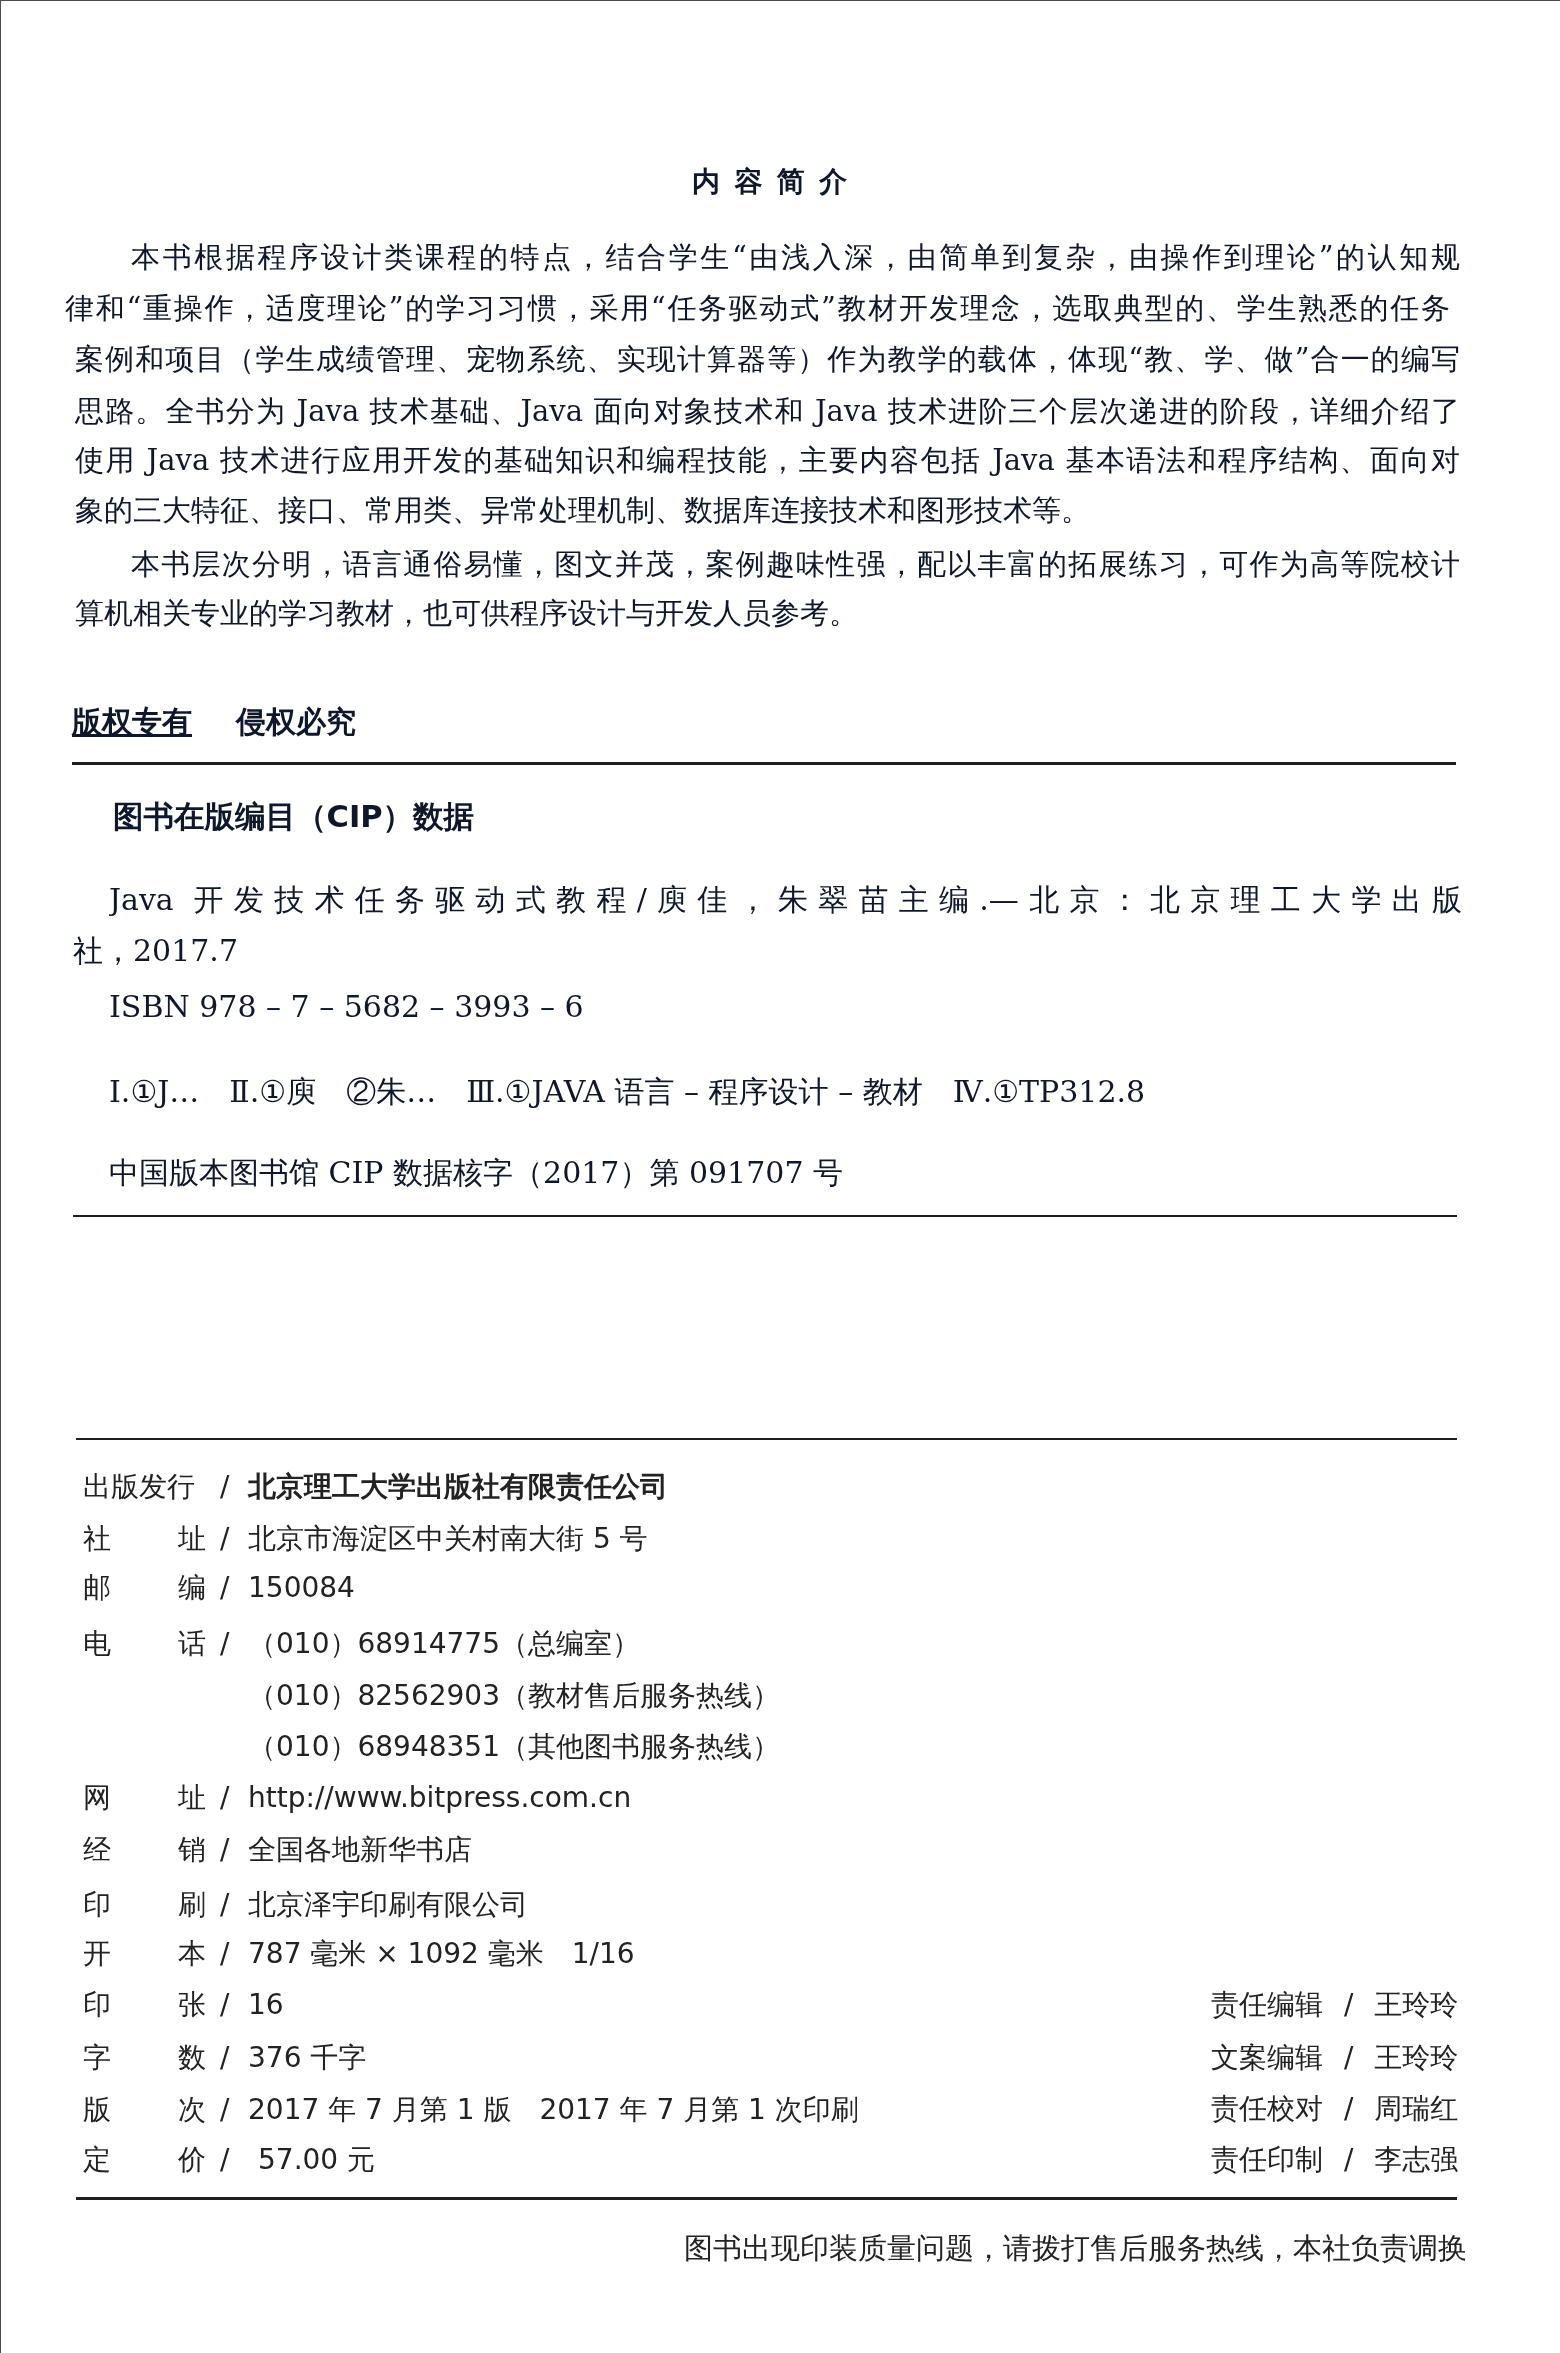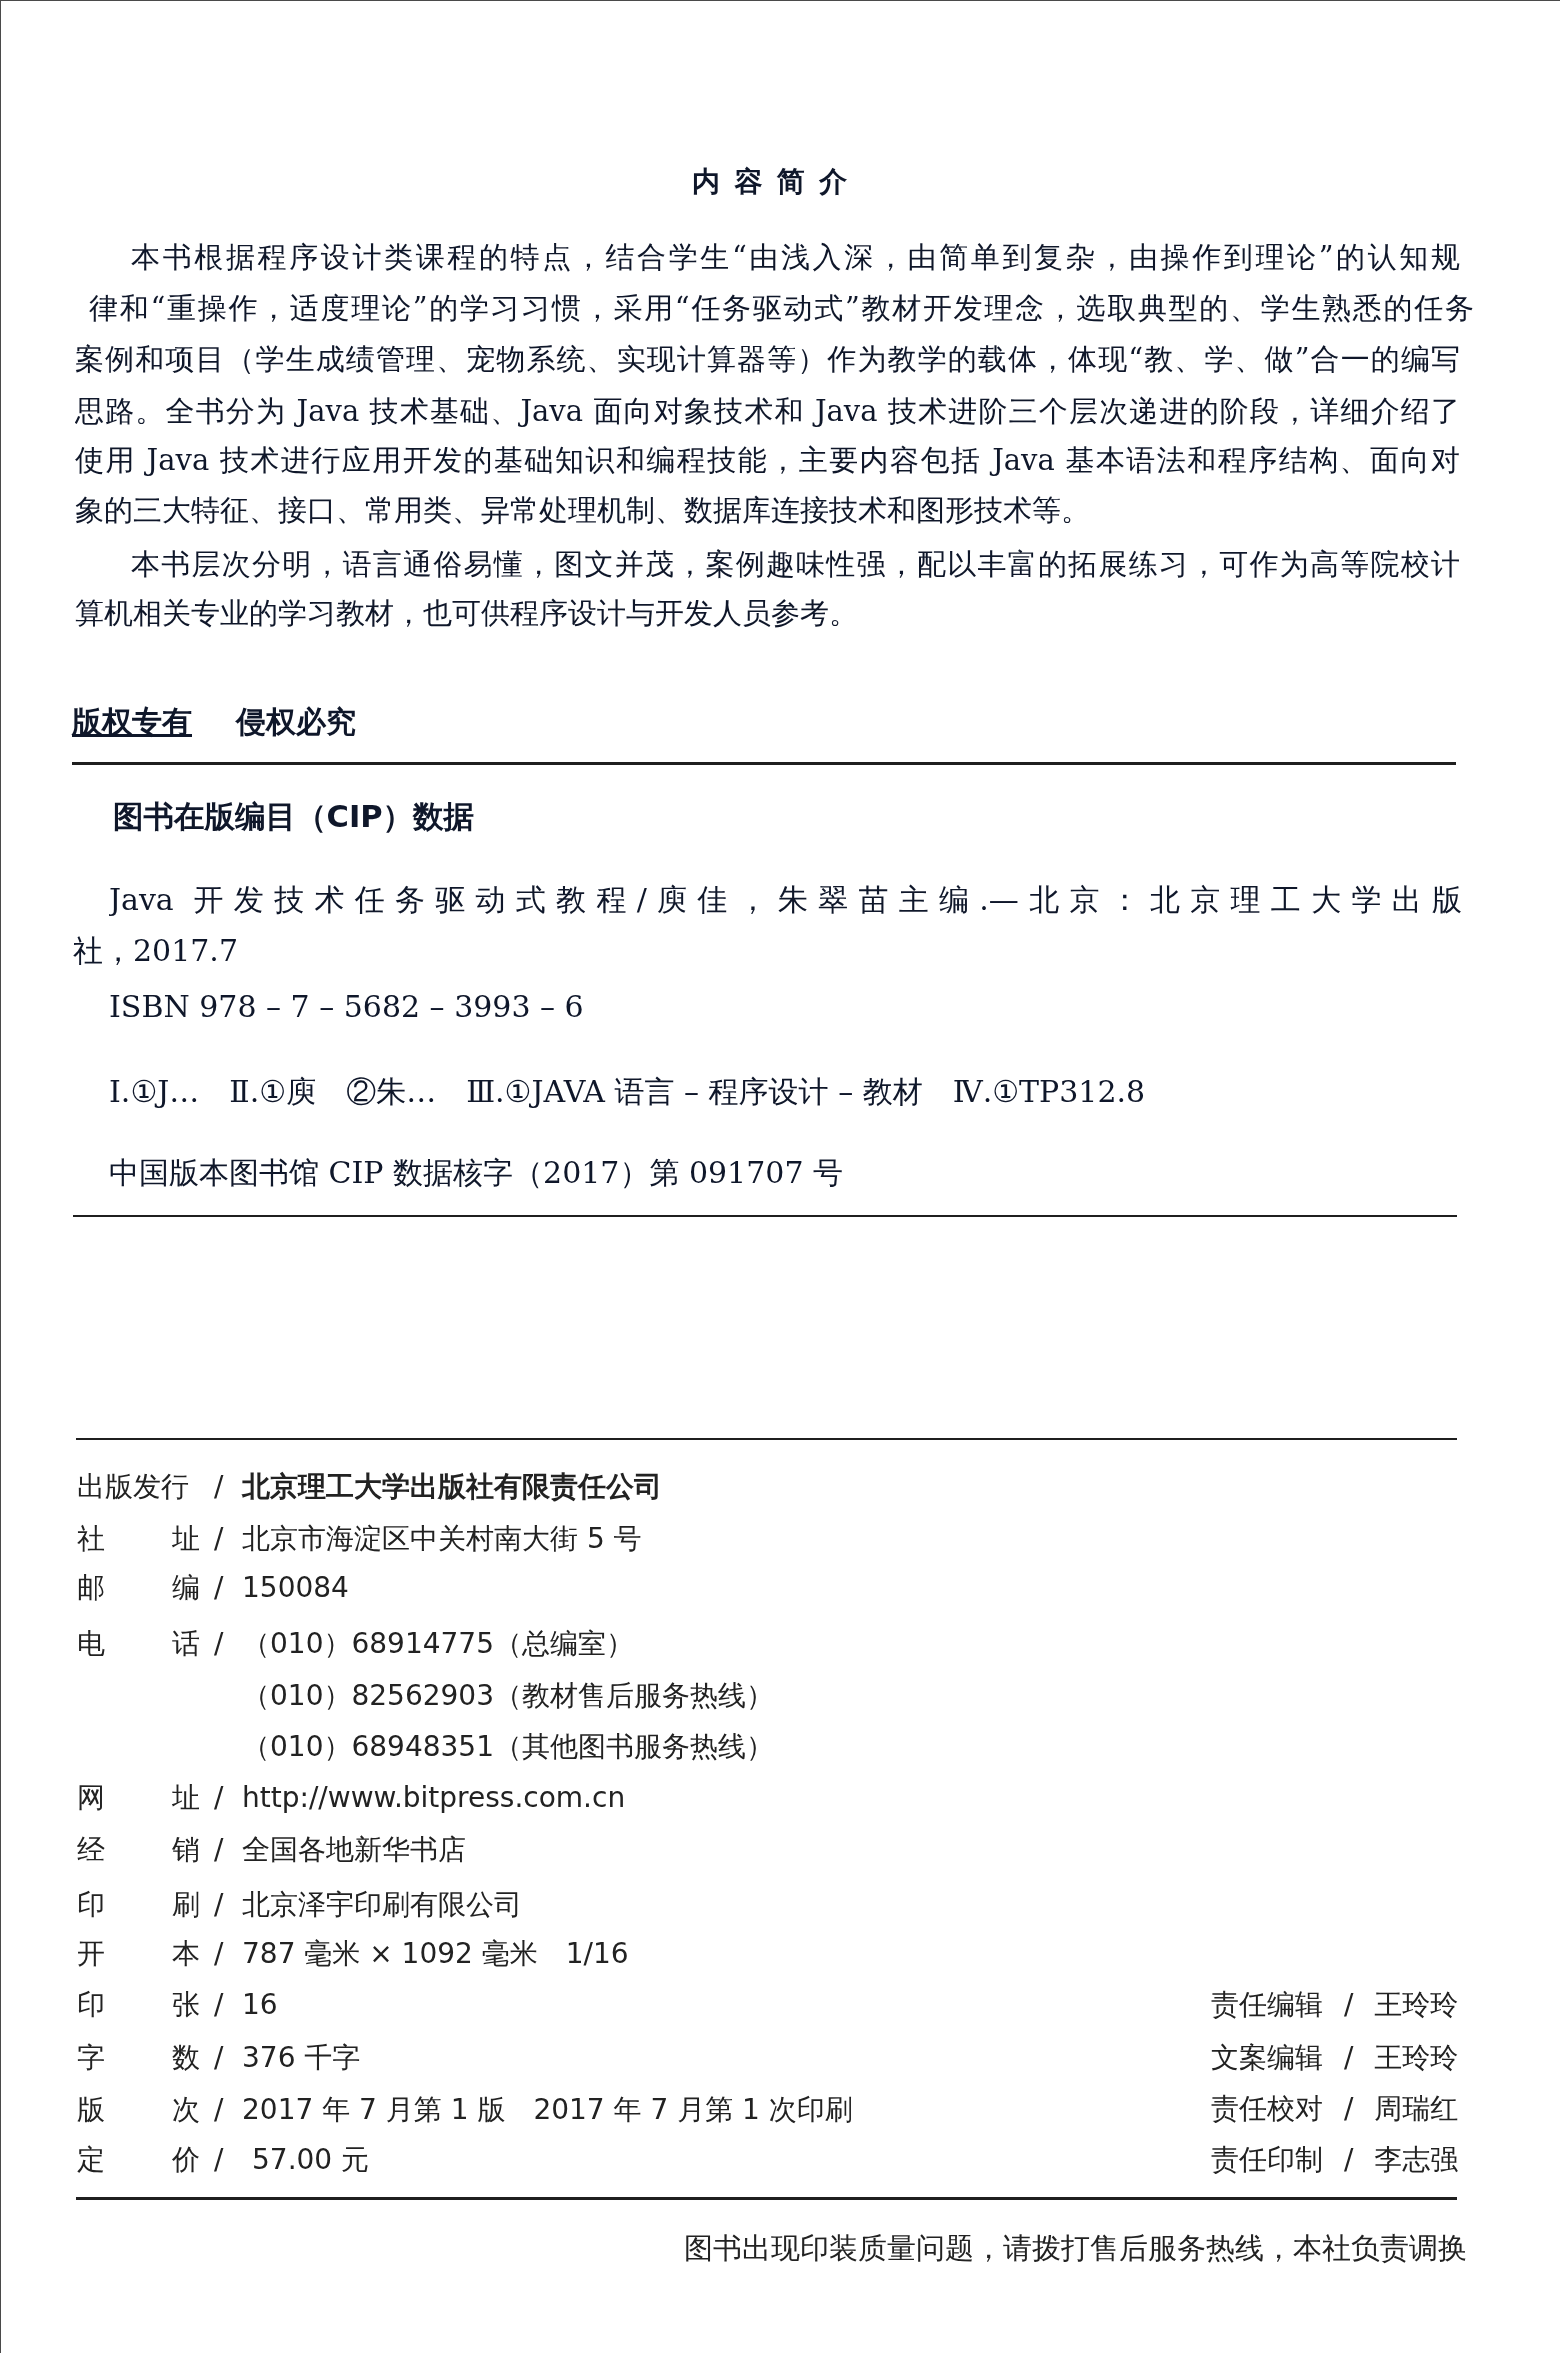--- a/index.html
+++ b/index.html
@@ -12,33 +12,33 @@
   }
   .ln {
     position: absolute; white-space: nowrap; height: 51px; line-height: 51px;
     font-size: 29px; color: #0f172a;
   }
   .just { text-align: justify; text-align-last: justify; white-space: normal; overflow: hidden; }
   .bold { font-weight: bold; font-family: "DejaVu Sans", "Liberation Sans", sans-serif; }
   .title { font-size: 28px; letter-spacing: 14.4px; }
   .rule { position: absolute; background: #1f1f1f; }
   .sans { font-family: "DejaVu Sans", "Liberation Sans", sans-serif; font-size: 28px; color: #222; }
-  .row-label1, .row-label2, .row-slash, .row-value { position: absolute; top: 0; }
+  .row-label1, .row-label2, .row-slash, .row-value { position: absolute; top: 0; margin-left: 6px; }
   .pub-row { position: absolute; left: 0; width: 1561px; height: 51px; line-height: 51px; }
   .right-col { position: absolute; left: 1210px; height: 51px; line-height: 51px; white-space: nowrap; }
 </style>
 </head>
 <body>
 
 <div class="page">
 
   <div class="ln bold title" style="left:691px; top:155px;">内容简介</div>
 
   <div class="ln just" style="left:130px; width:1329px; top:231px;">本书根据程序设计类课程的特点，结合学生“由浅入深，由简单到复杂，由操作到理论”的认知规</div>
-  <div class="ln just" style="left:88px; width:1385px; top:282px;">律和“重操作，适度理论”的学习习惯，采用“任务驱动式”教材开发理念，选取典型的、学生熟悉的任务</div>
+  <div class="ln just" style="left:64px; width:1385px; top:282px;">律和“重操作，适度理论”的学习习惯，采用“任务驱动式”教材开发理念，选取典型的、学生熟悉的任务</div>
   <div class="ln just" style="left:74px; width:1385px; top:385px;">思路。全书分为 Java 技术基础、Java 面向对象技术和 Java 技术进阶三个层次递进的阶段，详细介绍了</div>
   <div class="ln just" style="left:74px; width:1385px; top:333px;">案例和项目（学生成绩管理、宠物系统、实现计算器等）作为教学的载体，体现“教、学、做”合一的编写</div>
   <div class="ln just" style="left:74px; width:1385px; top:434px;">使用 Java 技术进行应用开发的基础知识和编程技能，主要内容包括 Java 基本语法和程序结构、面向对</div>
   <div class="ln" style="left:74px; top:484px;">象的三大特征、接口、常用类、异常处理机制、数据库连接技术和图形技术等。</div>
 
   <div class="ln just" style="left:130px; width:1329px; top:538px;">本书层次分明，语言通俗易懂，图文并茂，案例趣味性强，配以丰富的拓展练习，可作为高等院校计</div>
   <div class="ln" style="left:74px; top:587px;">算机相关专业的学习教材，也可供程序设计与开发人员参考。</div>
 
   <div class="ln bold" style="left:71px; top:695px; font-size:30px;text-decoration:underline;">版权专有</div>
   <div class="ln bold" style="left:235px; top:695px; font-size:30px;">侵权必究</div>

